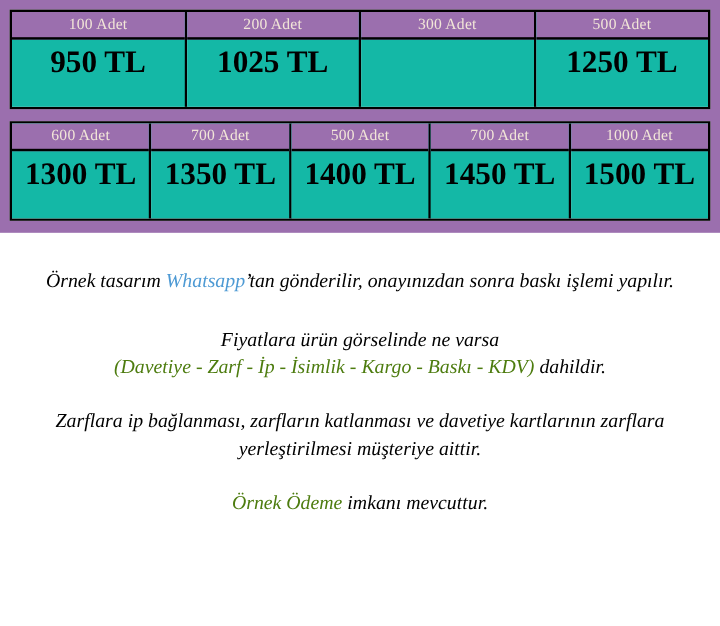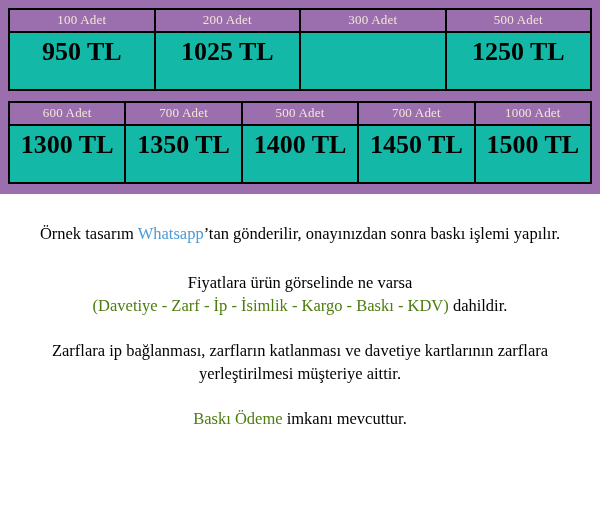--- a/index.html
+++ b/index.html
@@ -66,20 +66,21 @@
   .notes {
     padding: 28px 14px 0 14px;
     box-sizing: border-box;
   }
 
   .note {
     text-align: center;
     font-size: 16.5px;
     line-height: 23px;
     margin: 0 0 22px 0;
+    font-style: italic;
   }
   .note.first {
     margin-bottom: 26px;
   }
   .note.last {
     margin-bottom: 0;
   }
 
   .hl-green {
     color: #4e9ad4;
@@ -137,16 +138,16 @@
 </div>
 
 <div class="notes">
 
   <p class="note first"><span>Örnek tasarım </span><span class="hl-green">Whatsapp</span><span>’tan gönderilir, onayınızdan sonra baskı işlemi yapılır.</span></p>
 
   <p class="note"><span>Fiyatlara ürün görselinde ne varsa</span><br><span class="hl-red">(Davetiye - Zarf - İp - İsimlik - Kargo - Baskı - KDV)</span><span> dahildir.</span></p>
 
   <p class="note"><span>Zarflara ip bağlanması, zarfların katlanması ve davetiye kartlarının zarflara</span><br><span>yerleştirilmesi müşteriye aittir.</span></p>
 
-  <p class="note"><span class="hl-red">Baskı Ödeme</span><span> imkanı mevcuttur.</span></p>
+  <p class="note"><span class="hl-red">Örnek Ödeme</span><span> imkanı mevcuttur.</span></p>
 
 
 </div>
 
 </body></html>

